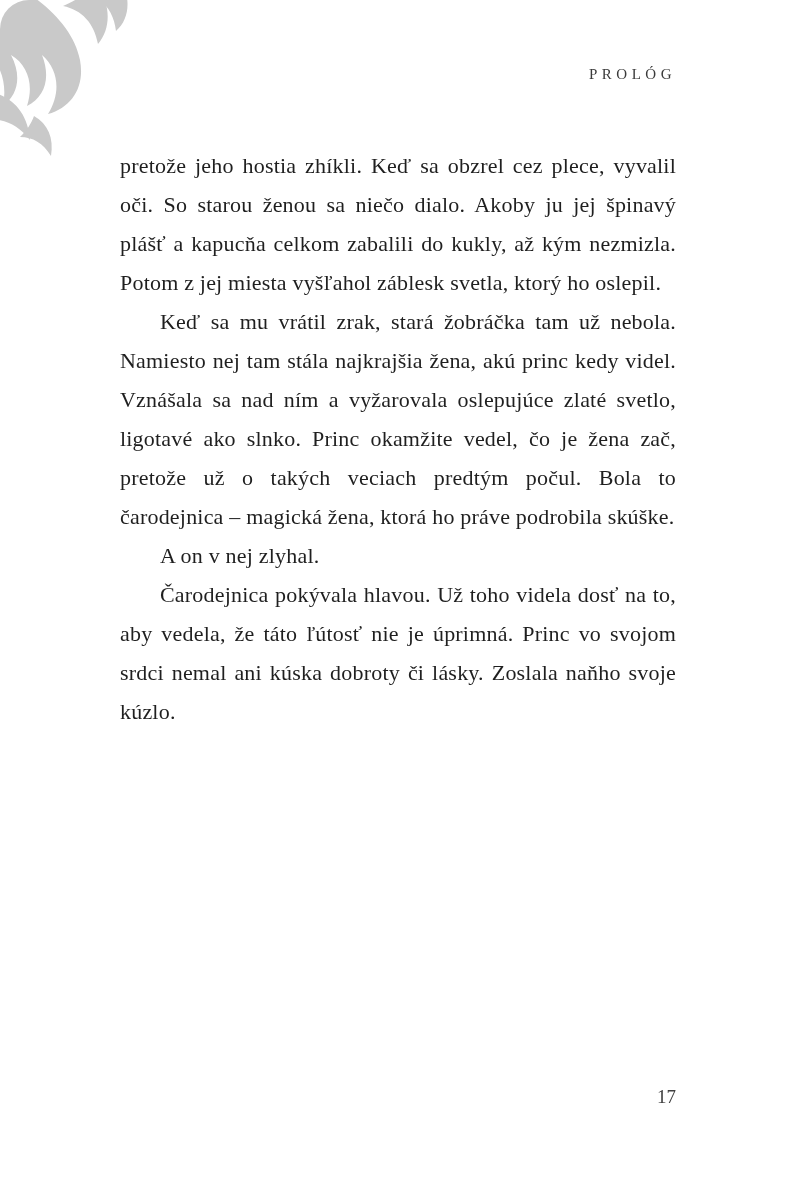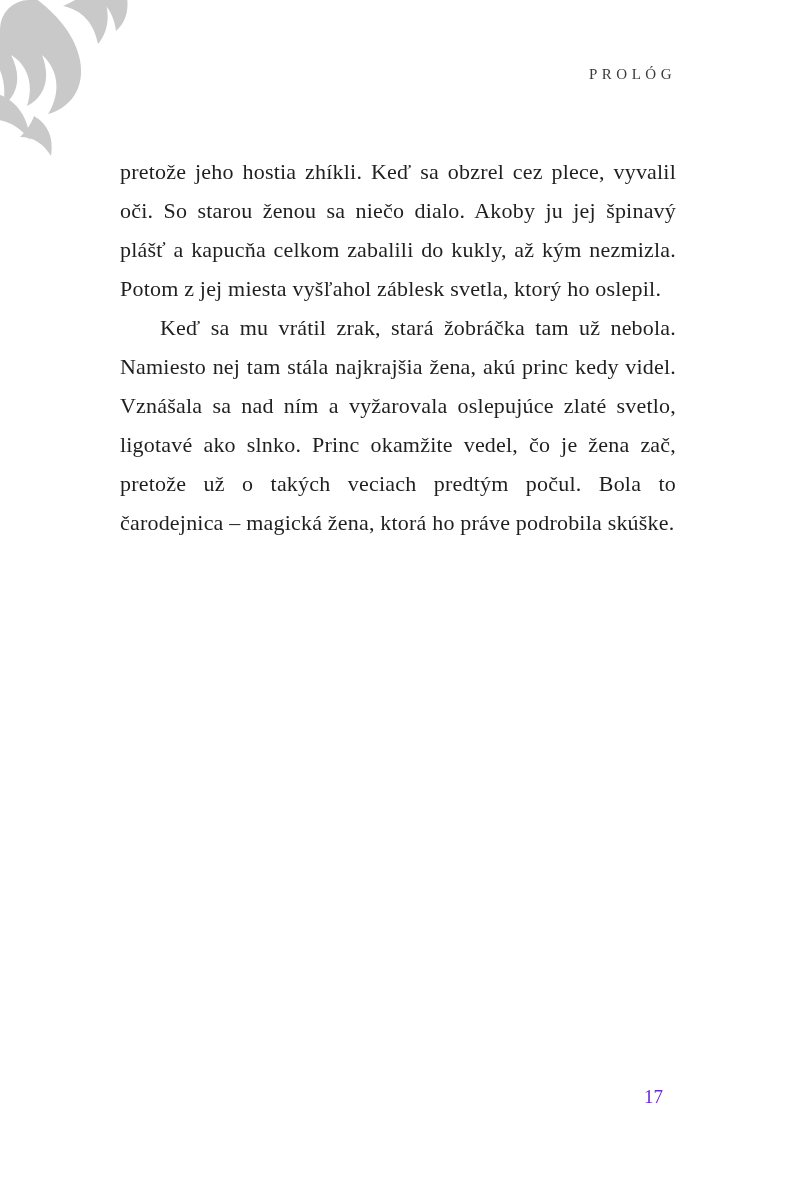--- a/index.html
+++ b/index.html
@@ -29,41 +29,41 @@
     position: absolute;
     top: 66px;
     right: 119px;
     font-size: 15px;
     letter-spacing: 4.5px;
     color: #3a3a3a;
     text-transform: uppercase;
   }
   .text-block {
     position: absolute;
-    top: 152px;
+    top: 146px;
     left: 120px;
     width: 556px;
     font-size: 22px;
     line-height: 39px;
     text-align: justify;
     letter-spacing: 0.2px;
   }
   .text-block p {
     margin: 0;
     text-indent: 40px;
   }
   .text-block p.no-indent {
     text-indent: 0;
   }
   .page-number {
     position: absolute;
     top: 1086px;
-    right: 132px;
+    right: 119px;
     font-size: 19px;
-    color: #6d28d9;
+    color: #404040;
   }
 </style>
 </head>
 <body>
 
 <div class="page">
 
   <div class="ornament">
     <svg width="160" height="170" viewBox="0 0 160 170" xmlns="http://www.w3.org/2000/svg" aria-hidden="true">
       <g fill="#c9c9c9">
@@ -74,17 +74,19 @@
         <path d="M34,116 C 48,124 54,138 51,156 C 43,143 33,137 20,137 C 27,130 31,124 34,116 Z"></path>
       </g>
     </svg>
   </div>
 
   <div class="running-head">PROLÓG</div>
 
   <div class="text-block">
     <p class="no-indent">pretože jeho hostia zhíkli. Keď sa obzrel cez plece, vyvalil oči. So starou ženou sa niečo dialo. Akoby ju jej špinavý plášť a kapucňa celkom zabalili do kukly, až kým nezmizla. Potom z jej miesta vyšľahol záblesk svetla, ktorý ho oslepil.</p>
     <p>Keď sa mu vrátil zrak, stará žobráčka tam už nebola. Namiesto nej tam stála najkrajšia žena, akú princ kedy videl. Vznášala sa nad ním a vyžarovala oslepujúce zlaté svetlo, ligotavé ako slnko. Princ okamžite vedel, čo je žena zač, pretože už o takých veciach predtým počul. Bola to čarodejnica – magická žena, ktorá ho práve podrobila skúške.</p>
+    <p>A on v nej zlyhal.</p>
+    <p>Čarodejnica pokývala hlavou. Už toho videla dosť na to, aby vedela, že táto ľútosť nie je úprimná. Princ vo svojom srdci nemal ani kúska dobroty či lásky. Zoslala naňho svoje kúzlo.</p>
   </div>
 
   <div class="page-number">17</div>
 
 </div>
 
 </body></html>

